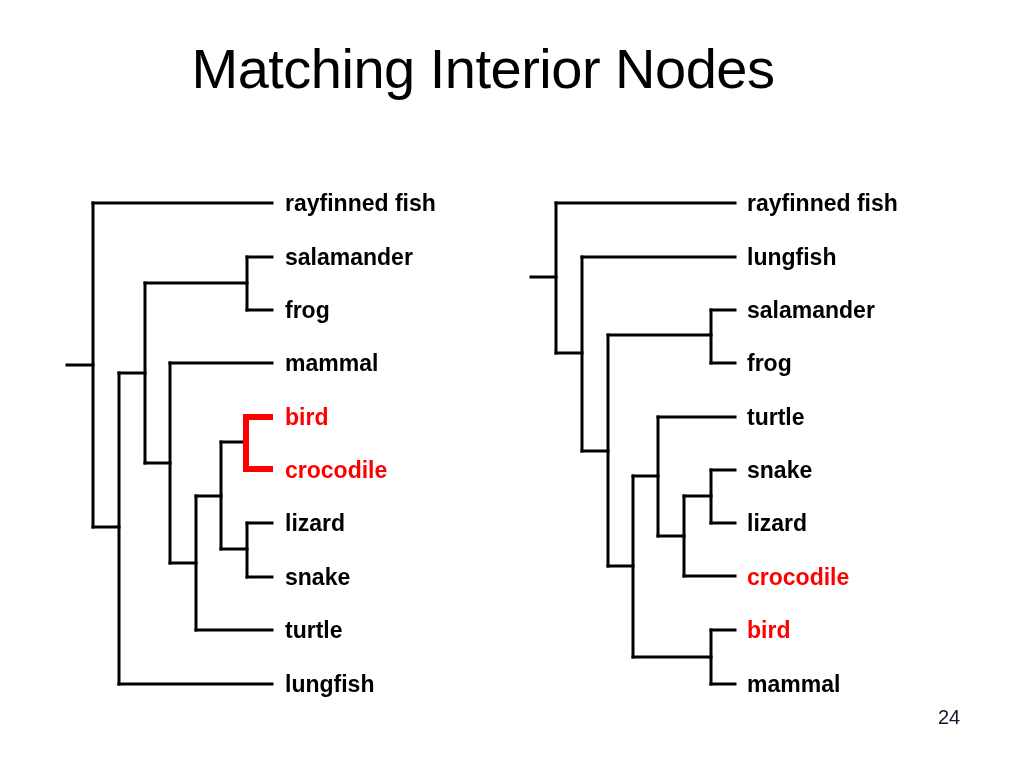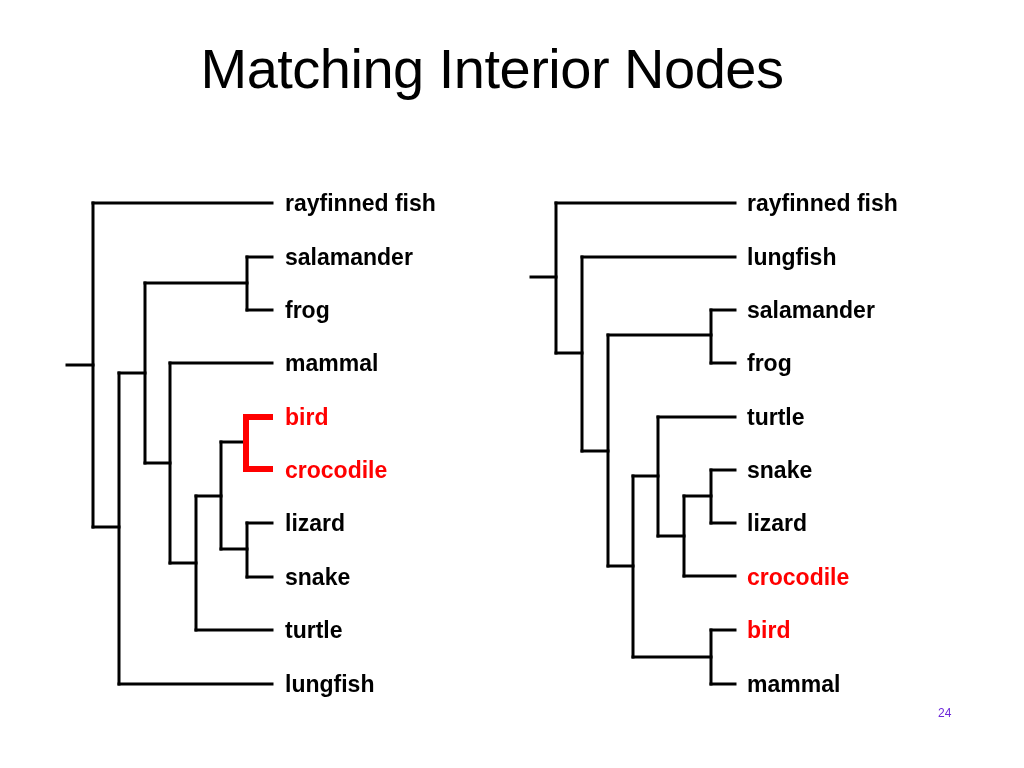--- a/index.html
+++ b/index.html
@@ -1,20 +1,20 @@
 <!DOCTYPE html>
 <html><head>
   <meta charset="utf-8">
   <style>
     html, body { margin: 0; padding: 0; background: #ffffff; }
     body { width: 1024px; height: 768px; position: relative; overflow: hidden; font-family: "Liberation Sans", sans-serif; }
-    .title { position: absolute; left: 17px; width: 950px; top: 36px; text-align: center; font-size: 56px; color: #000; font-weight: normal; letter-spacing: -0.5px; margin: 0; }
+    .title { position: absolute; left: 8px; width: 950px; top: 36px; text-align: center; font-size: 56px; color: #000; font-weight: normal; letter-spacing: -0.5px; margin: 0; }
     svg#trees { position: absolute; left: 0; top: 0; }
     .leaf { font-family: "Liberation Sans", sans-serif; font-weight: bold; font-size: 23px; }
-    .page-num { position: absolute; left: 938px; top: 706px; font-size: 12px; color: #6d28d9; }
+    .page-num { position: absolute; left: 938px; top: 706px; font-size: 20px; color: #0f172a; }
   </style>
 </head>
 <body>
 
 <h1 class="title">Matching Interior Nodes</h1>
 
 <svg id="trees" width="1024" height="768">
   <g id="left-tree" stroke="#000" stroke-width="3" fill="none" stroke-linecap="square">
 
     <line x1="67" y1="365" x2="93" y2="365"></line>

